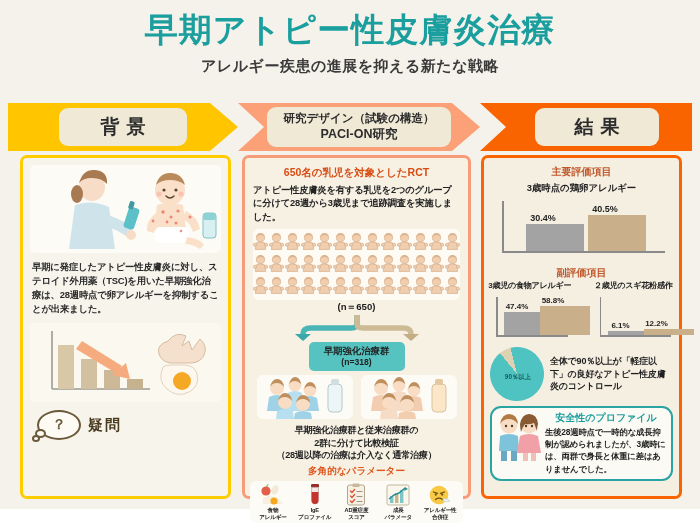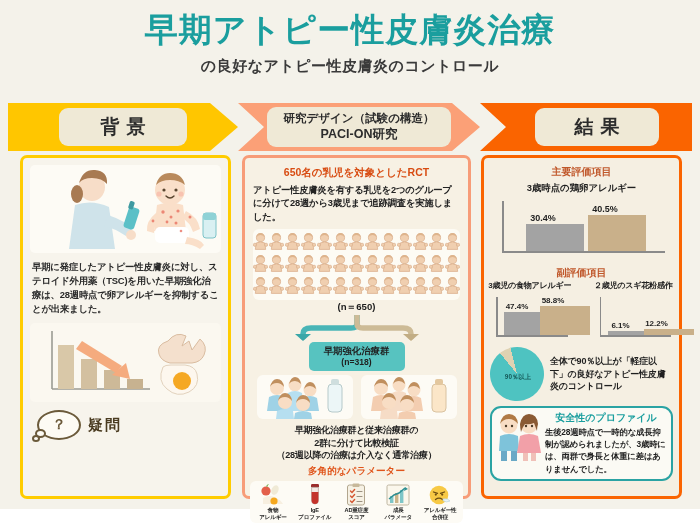--- a/index.html
+++ b/index.html
@@ -161,21 +161,21 @@
   .safety-title{font-size:10px;font-weight:bold;color:#1a9e9e;text-align:center;}
   .safety-body{font-size:8.4px;line-height:1.45;font-weight:bold;color:#1f1f1f;letter-spacing:-0.2px;margin-top:1px;}
 </style>
 </head>
 <body>
 
 <div id="stage">
 
   <div class="title-wrap">
     <div class="main-title">早期アトピー性皮膚炎治療</div>
-    <div class="sub-title">の良好なアトピー性皮膚炎のコントロール</div>
+    <div class="sub-title">アレルギー疾患の進展を抑える新たな戦略</div>
   </div>
 
   <div class="band">
     <div class="chev chev1">
       <div class="inner">
           <span class="lbl">背景</span>
         </div>
     </div>
     <div class="chev chev2">
       <div class="inner">

